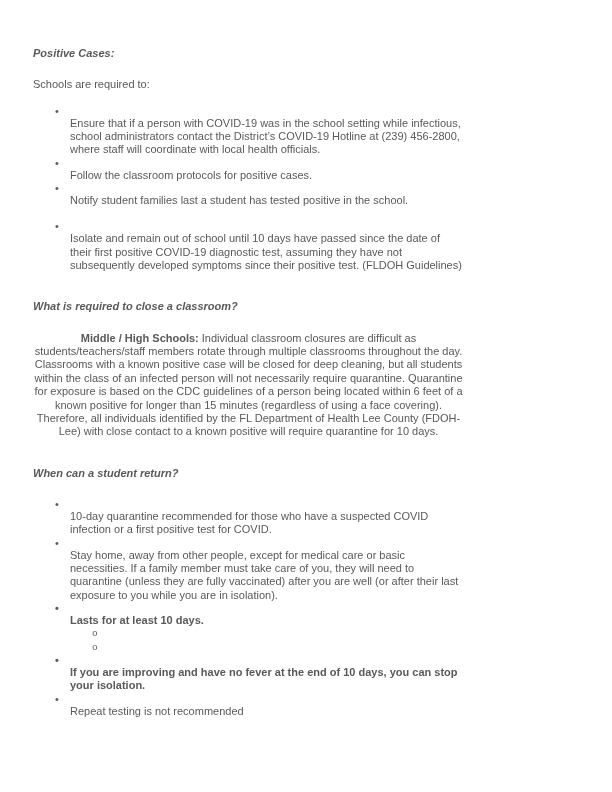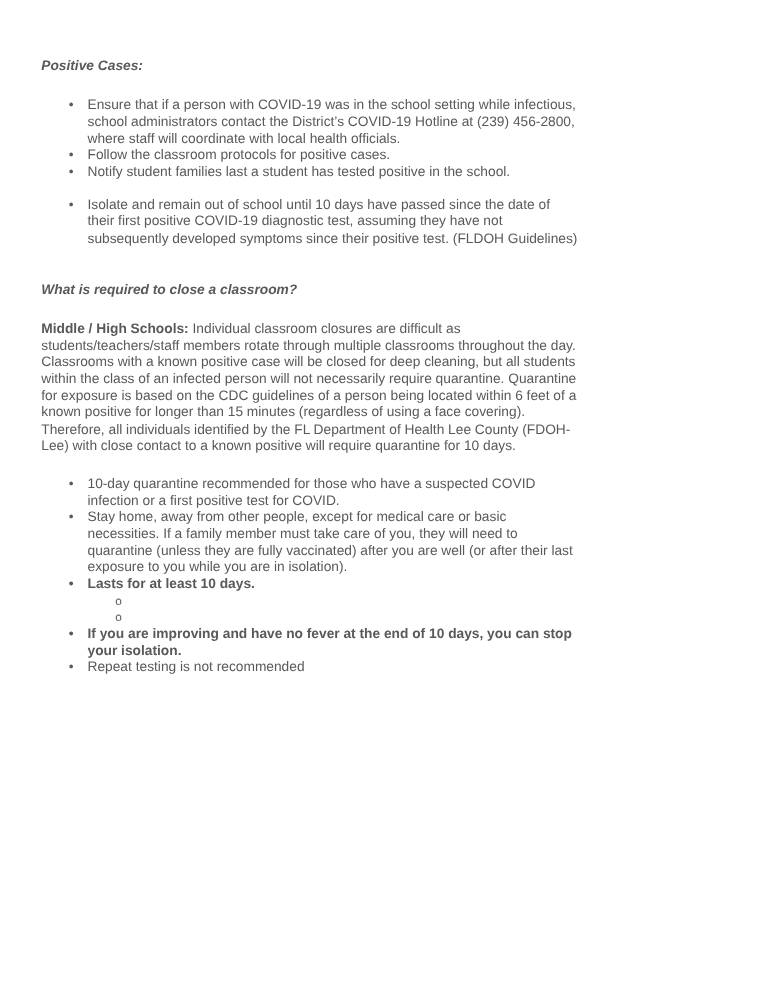--- a/index.html
+++ b/index.html
@@ -26,21 +26,22 @@
     margin: 0 0 18px 0;
   }
   .heading.gap-before {
     margin-top: 28px;
     font-style: italic;
   }
   .intro {
     margin: 0 0 13px 0;
   }
   .para {
-    margin: 0 0 17px 0;
+    margin: 0 0 6px 0;
+    text-align: center;
   }
   .lead {
     font-weight: 700;
   }
   .list {
     margin: 0 0 13px 0;
   }
   .li {
     display: flex;
     align-items: flex-start;
@@ -50,30 +51,31 @@
     flex: 0 0 15px;
     width: 15px;
   }
   .li.l2 { padding-left: 59px; }
   .li.l2 > .marker {
     flex: 0 0 15px;
     width: 15px;
     font-family: "Liberation Mono", "DejaVu Sans Mono", monospace;
     font-size: 9.5px;
   }
-  .li .txt { flex: 1 1 auto; }
+  .li .txt { flex: 1 1 auto; margin-top: 12px; }
   .bold { font-weight: 700; }
 </style>
 </head>
 <body>
 
 <div class="page">
 
   <p class="heading">Positive Cases:</p>
 
+  <p class="intro">Schools are required to:</p>
 
   <div class="list">
     <div class="li l1">
       <span class="marker">•</span>
       <span class="txt">Ensure that if a person with COVID-19 was in the school setting while infectious, school administrators contact the District’s COVID-19 Hotline at (239) 456-2800, where staff will coordinate with local health officials.</span>
     </div>
     <div class="li l1">
       <span class="marker">•</span>
       <span class="txt">Follow the classroom protocols for positive cases.</span>
     </div>
@@ -88,20 +90,21 @@
     <div class="li l1">
       <span class="marker">•</span>
       <span class="txt">Isolate and remain out of school until 10 days have passed since the date of their first positive COVID-19 diagnostic test, assuming they have not subsequently developed symptoms since their positive test. (FLDOH Guidelines)</span>
     </div>
   </div>
 
   <p class="heading gap-before">What is required to close a classroom?</p>
 
   <p class="para"><span class="lead">Middle / High Schools:</span><span> Individual classroom closures are difficult as students/teachers/staff members rotate through multiple classrooms throughout the day. Classrooms with a known positive case will be closed for deep cleaning, but all students within the class of an infected person will not necessarily require quarantine. Quarantine for exposure is based on the CDC guidelines of a person being located within 6 feet of a known positive for longer than 15 minutes (regardless of using a face covering). Therefore, all individuals identified by the FL Department of Health Lee County (FDOH-Lee) with close contact to a known positive will require quarantine for 10 days.</span></p>
 
+  <p class="heading gap-before">When can a student return?</p>
 
   <div class="list">
     <div class="li l1">
       <span class="marker">•</span>
       <span class="txt">10-day quarantine recommended for those who have a suspected COVID infection or a first positive test for COVID.</span>
     </div>
     <div class="li l1">
       <span class="marker">•</span>
       <span class="txt">Stay home, away from other people, except for medical care or basic necessities. If a family member must take care of you, they will need to quarantine (unless they are fully vaccinated) after you are well (or after their last exposure to you while you are in isolation).</span>
     </div>

